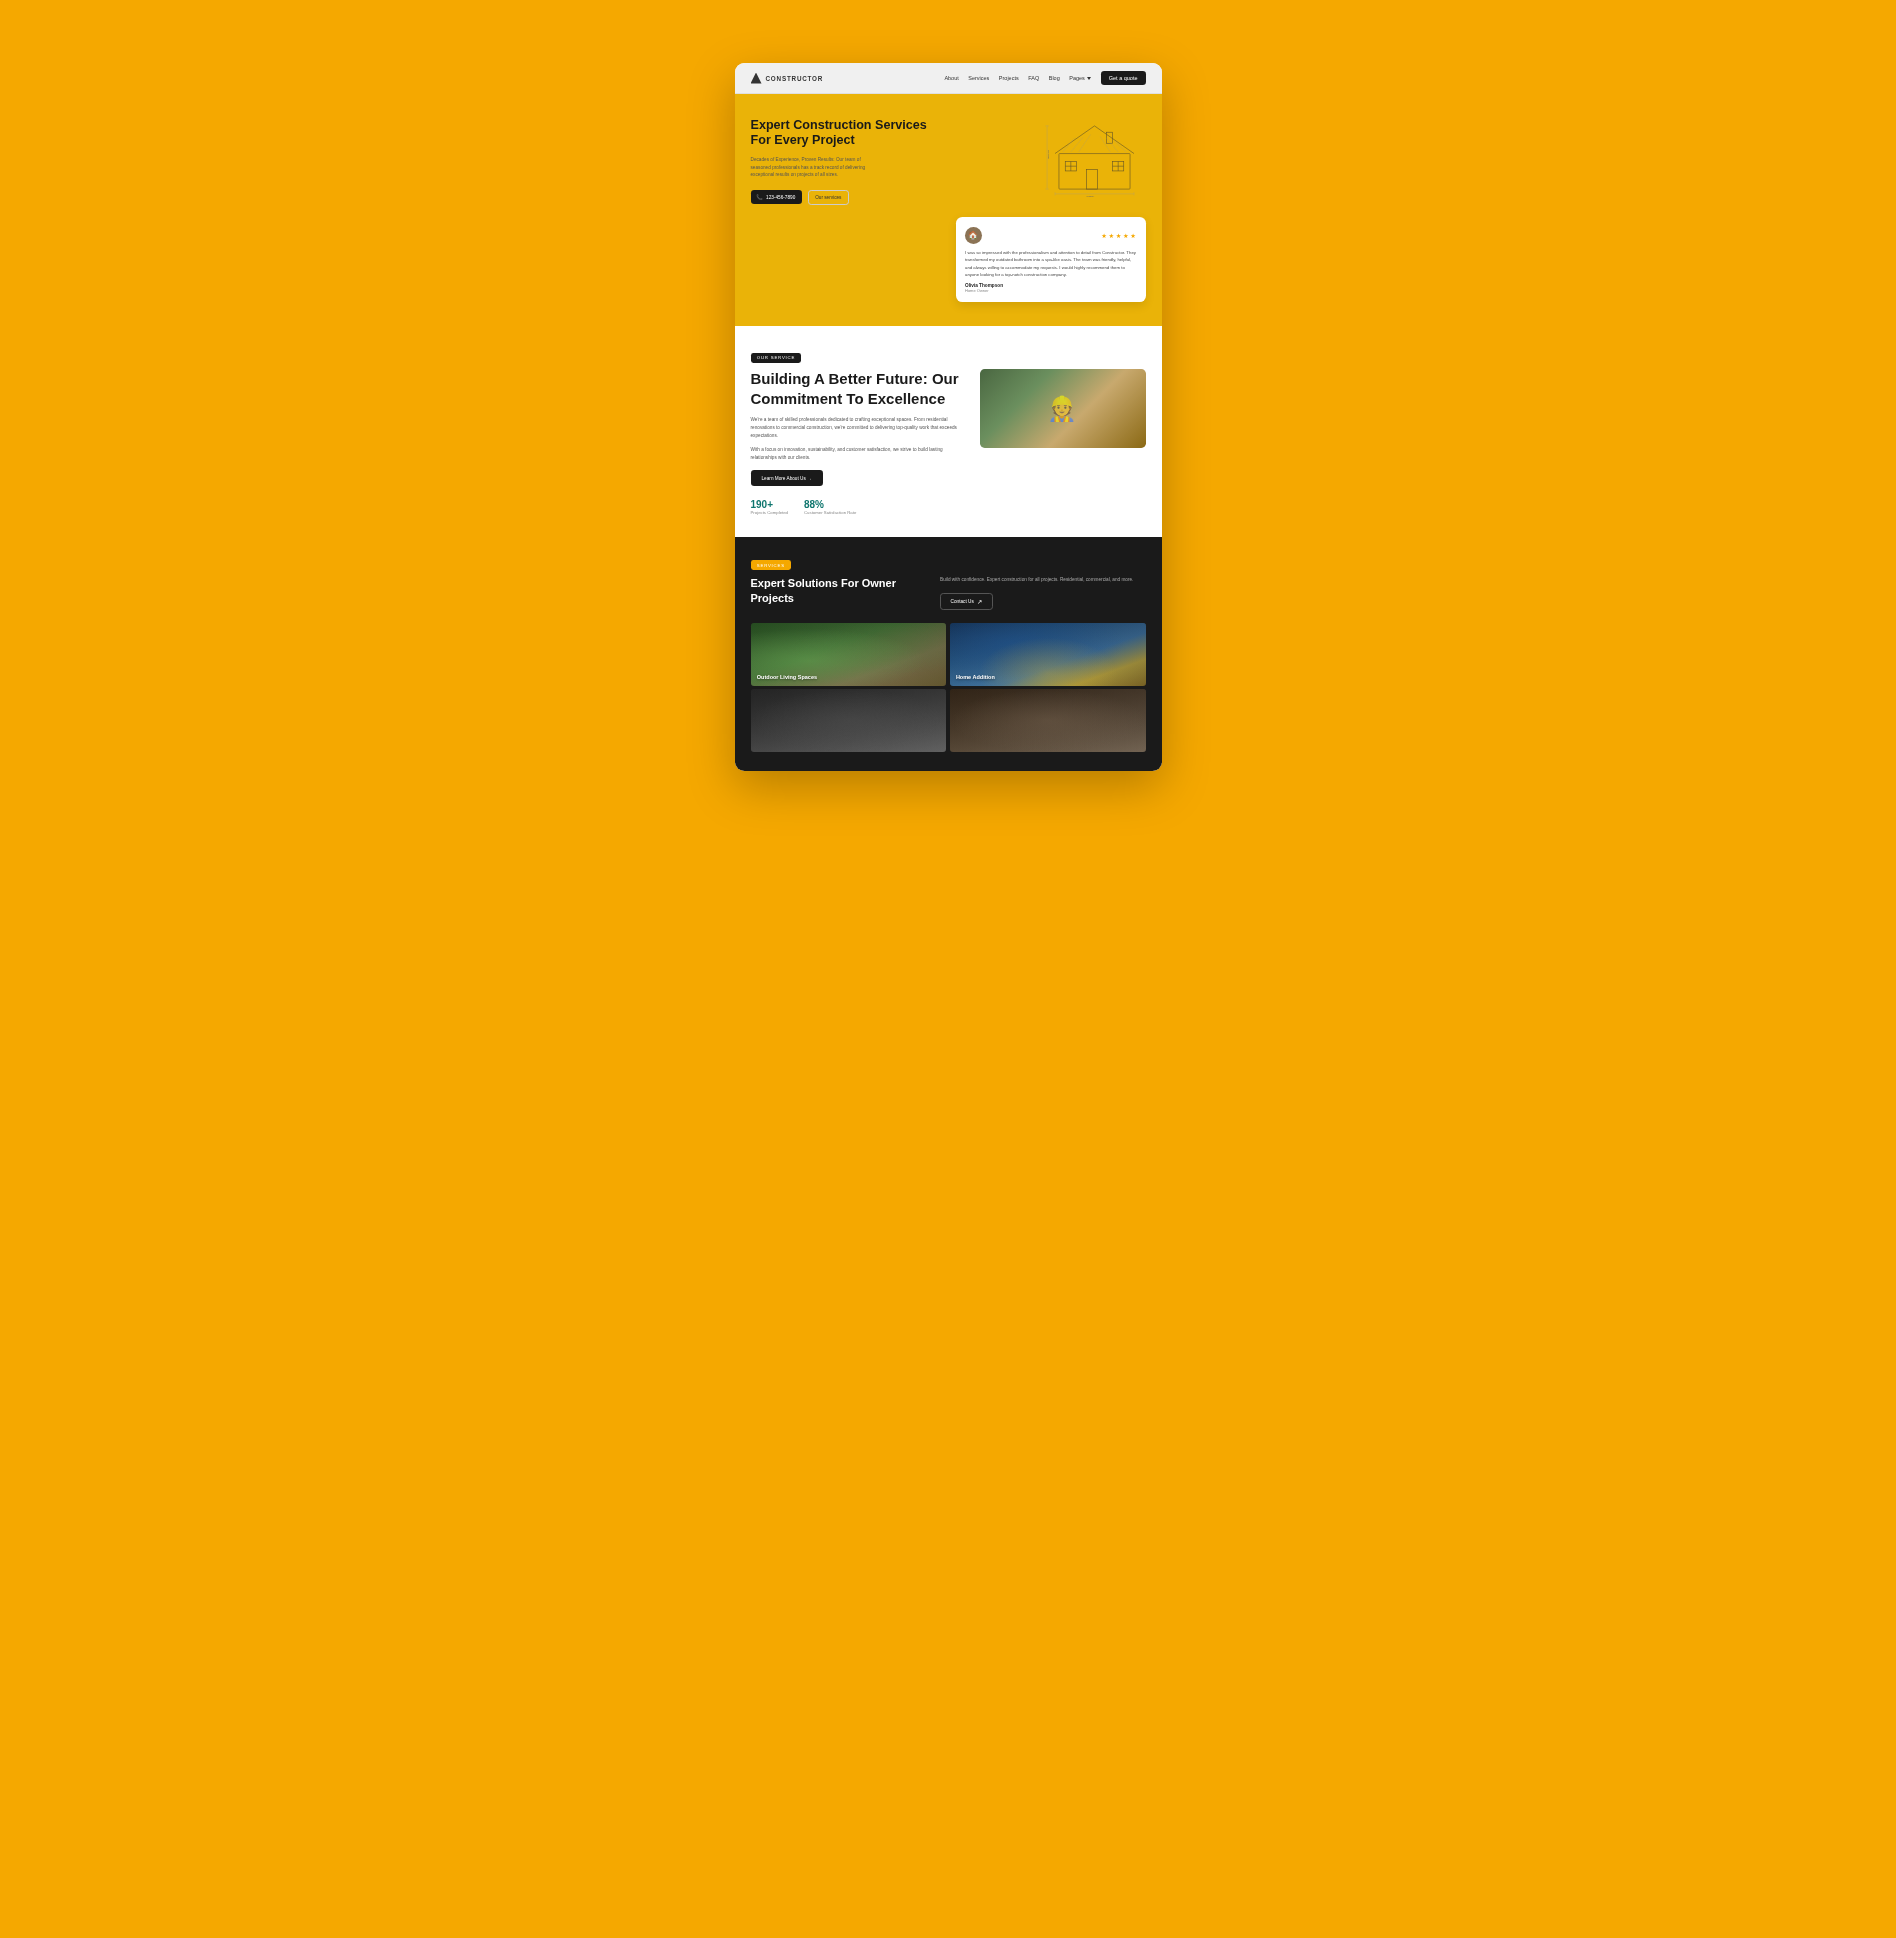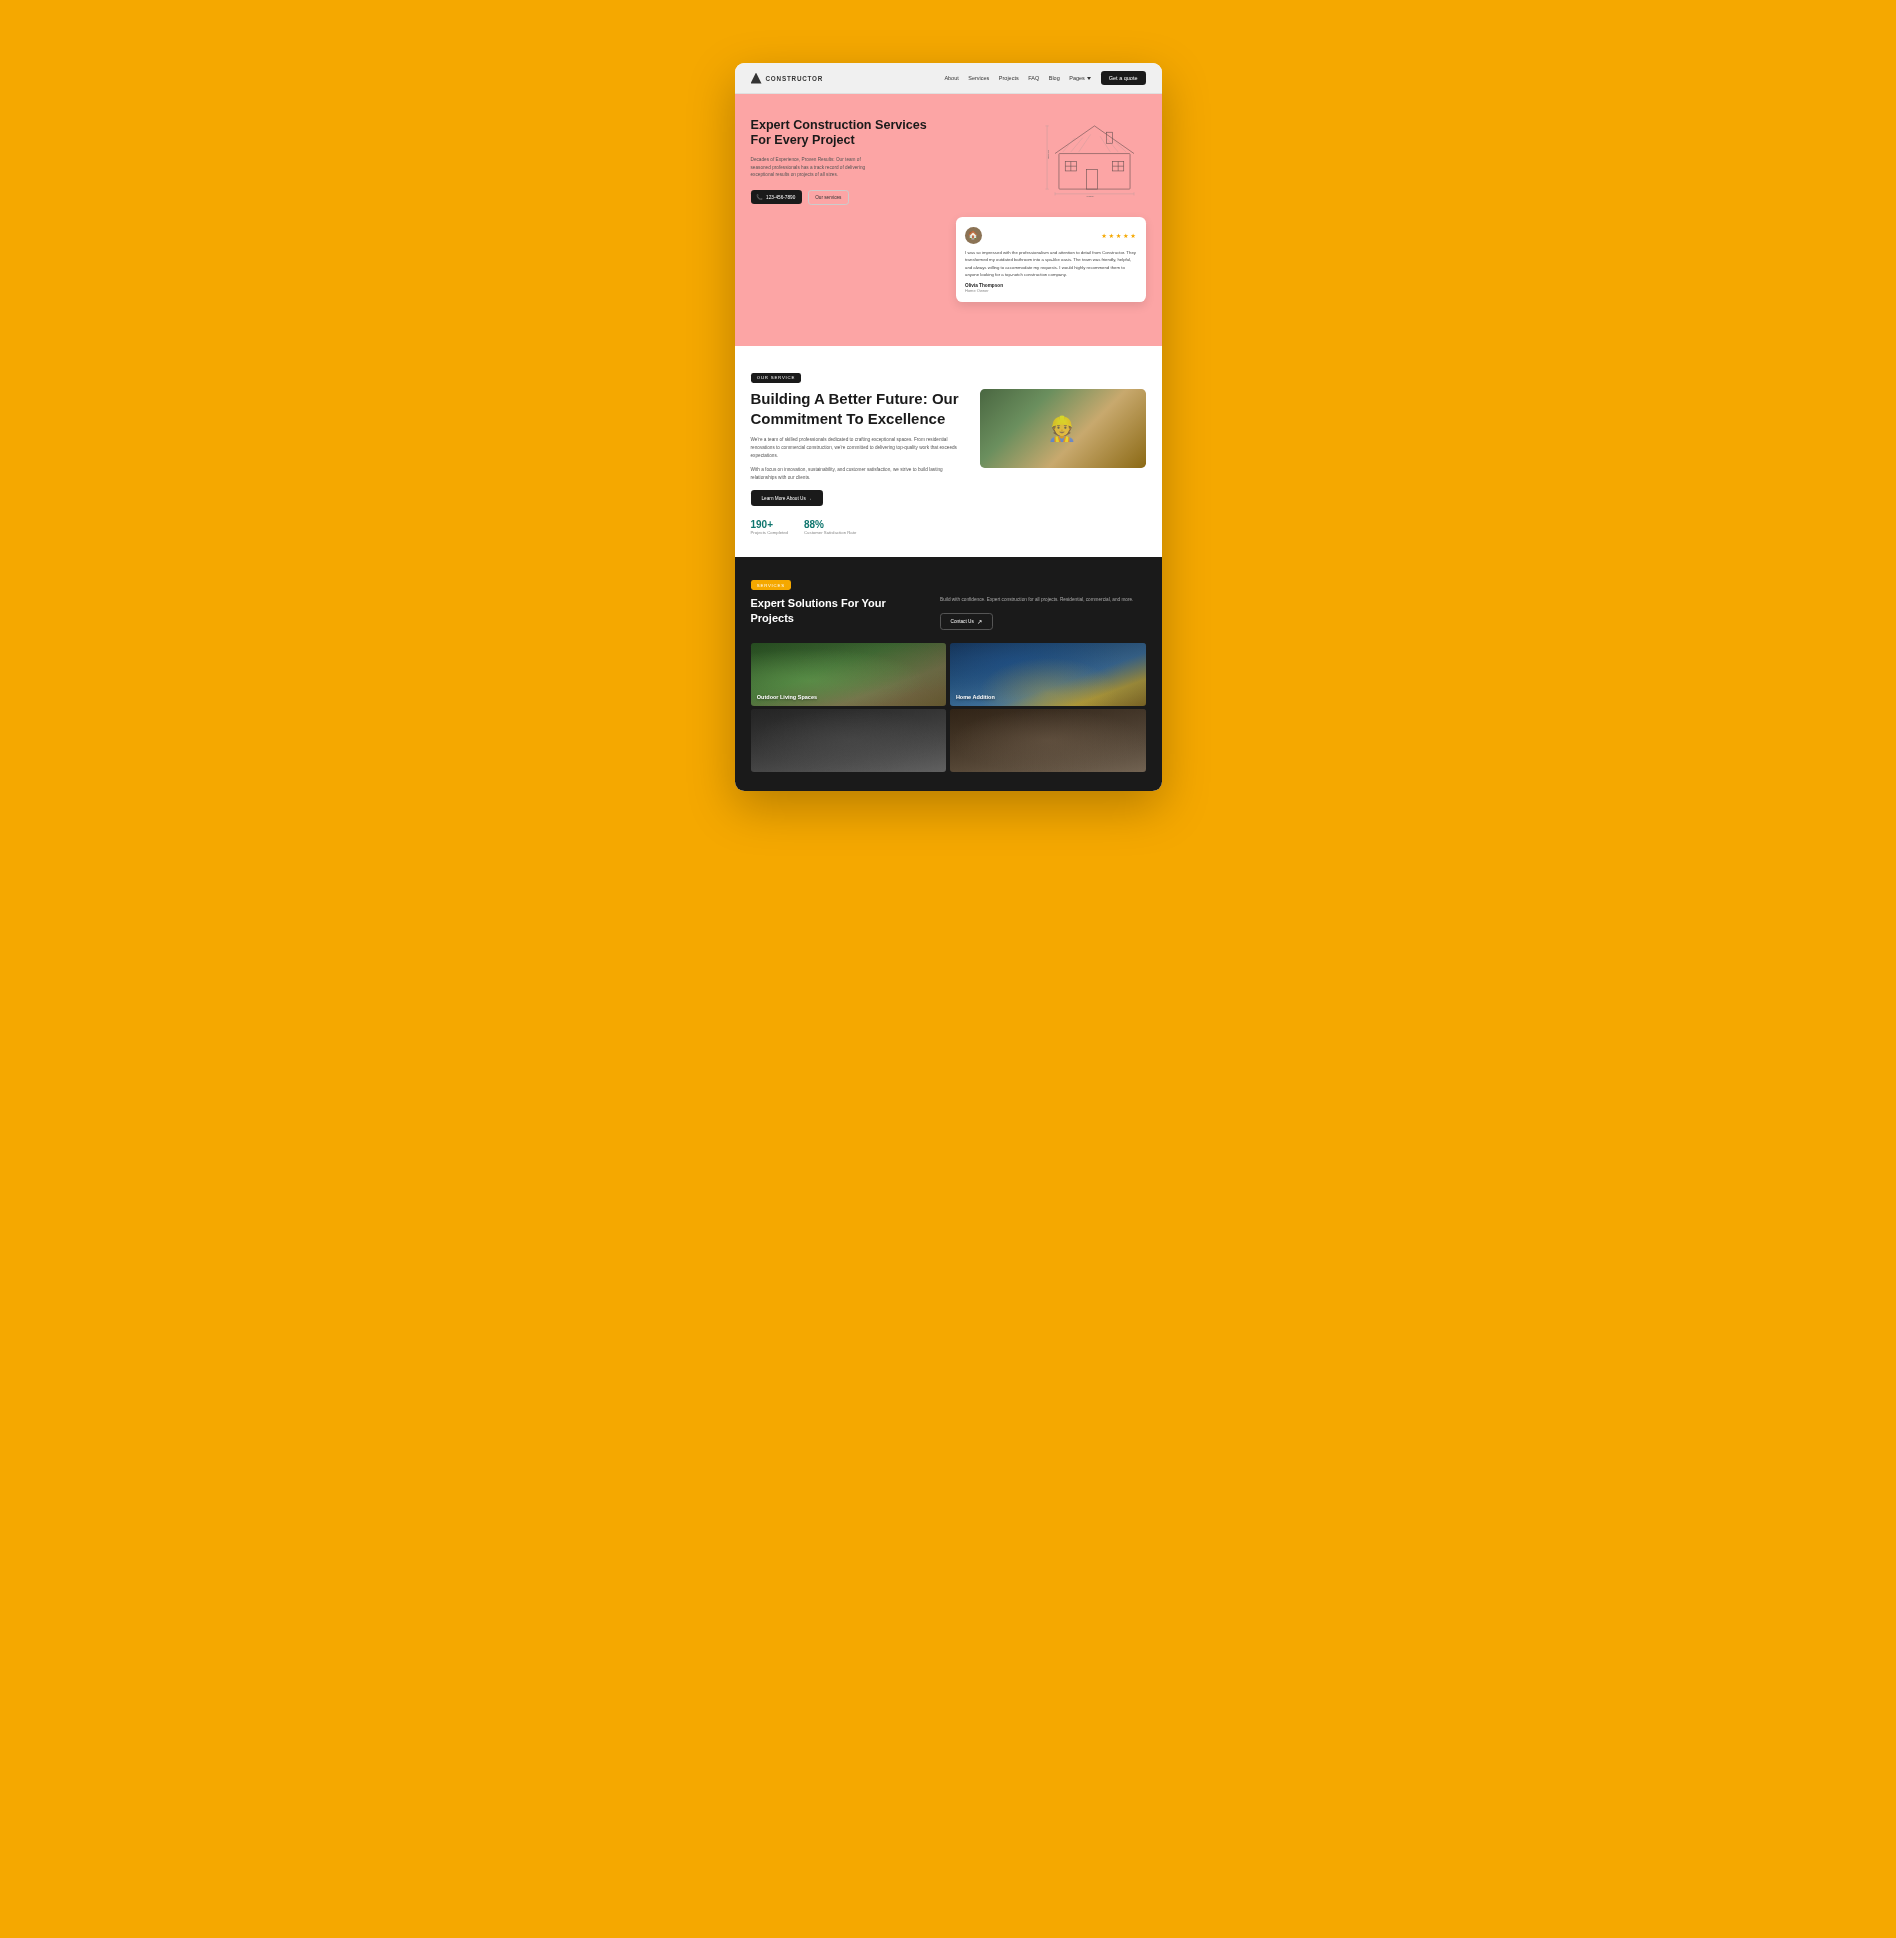--- a/index.html
+++ b/index.html
@@ -78,22 +78,22 @@
       color: #fff;
       border: none;
       padding: 4px 8px;
       border-radius: 3.2px;
       font-size: 5.5px;
       cursor: pointer;
     }
 
     
     .hero-section {
-      background: #fca5a5;
-      padding: 24px 16px 44px;
+      background: #eab308;
+      padding: 24px 16px 24px;
       position: relative;
       min-height: 174px;
     }
     .hero-content {
       display: flex;
       justify-content: space-between;
       align-items: flex-start;
     }
     .hero-text {
       flex: 0 0 50%;
@@ -525,21 +525,21 @@
             <span class="worker-figure">👷</span>
           </div>
         </div>
       </div>
     </div>
   </section>
 
   <section class="services-section">
     <span class="services-badge">Services</span>
     <div class="services-header">
-      <h2 class="services-title">Expert Solutions For Your Projects</h2>
+      <h2 class="services-title">Expert Solutions For Owner Projects</h2>
       <div class="services-right">
         <p class="services-desc">Build with confidence. Expert construction for all projects. Residential, commercial, and more.</p>
         <button class="btn-contact">
           <span>Contact Us</span>
           <span class="arrow-icon">↗</span>
         </button>
       </div>
     </div>
 
     

